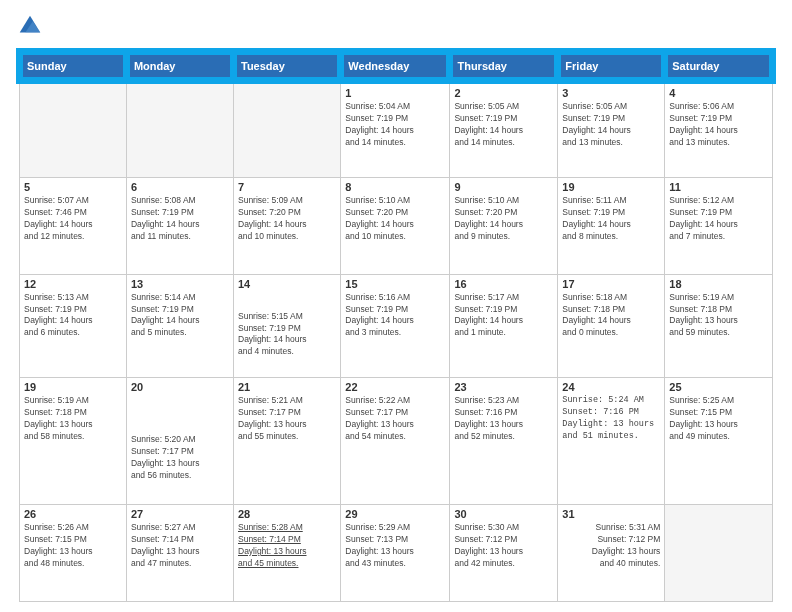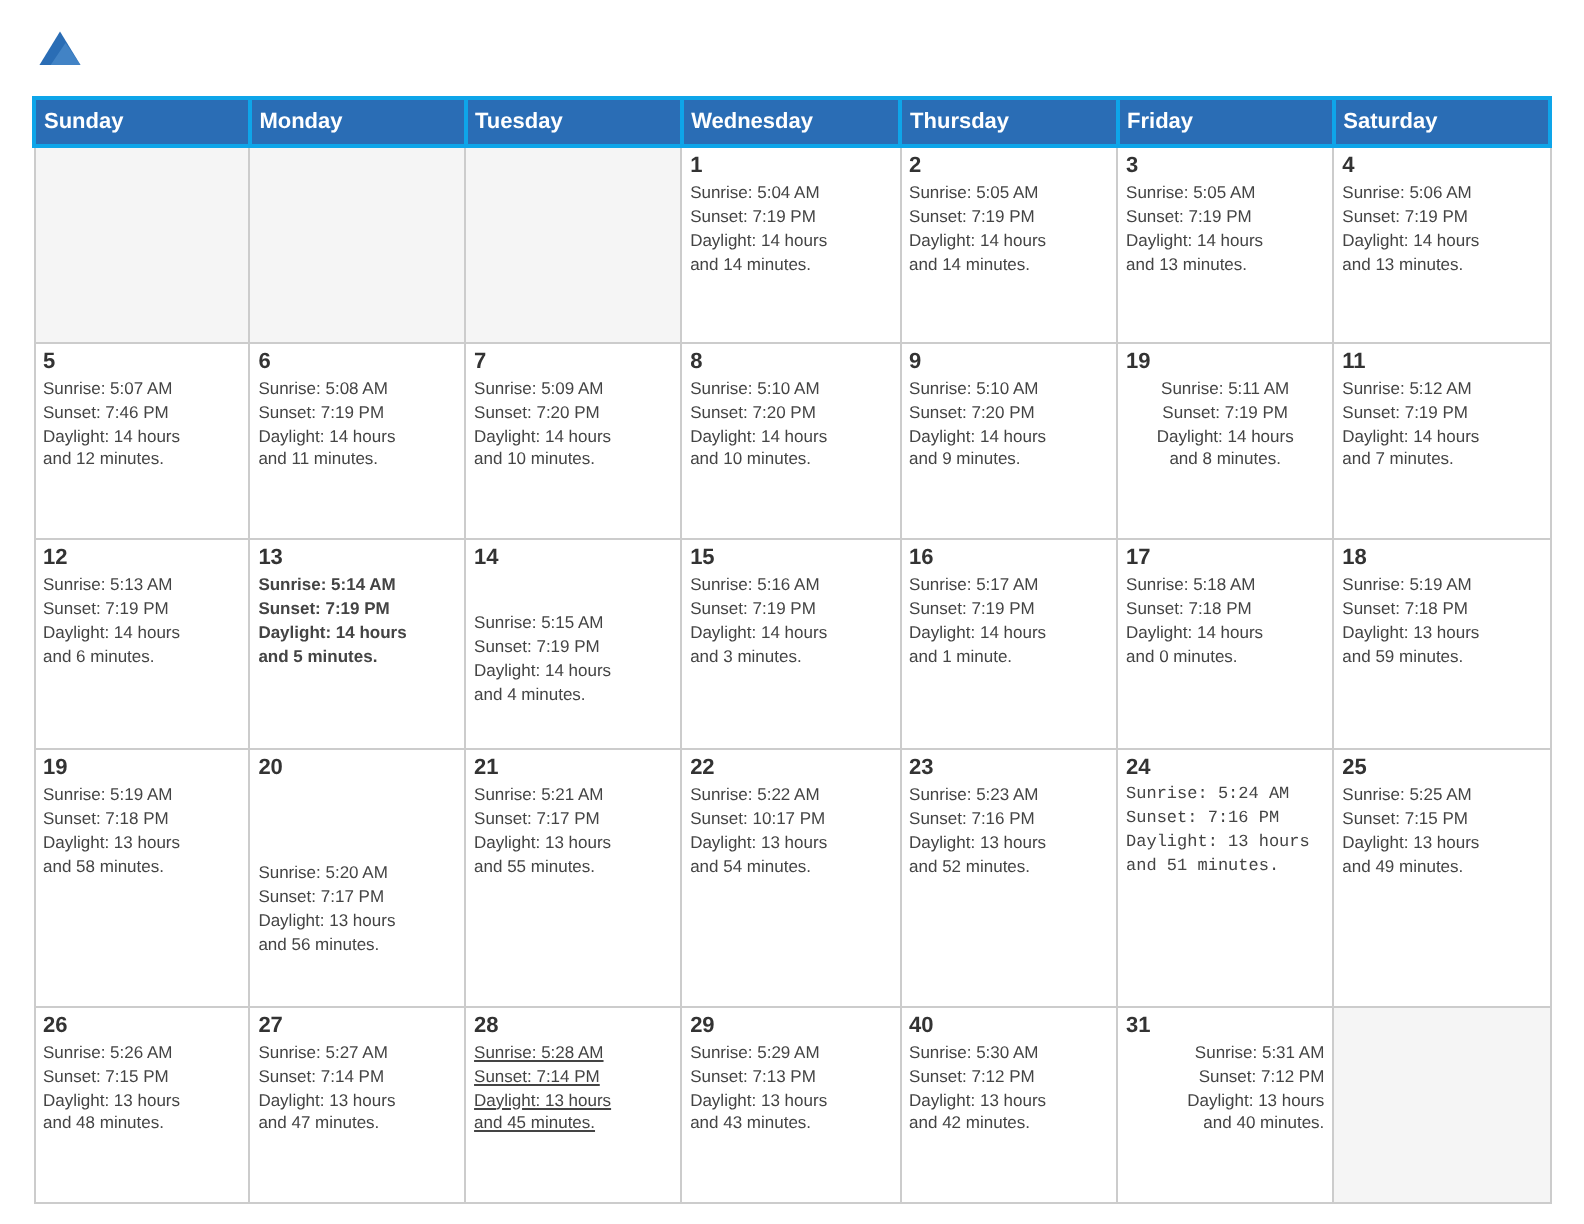--- a/index.html
+++ b/index.html
@@ -65,21 +65,21 @@
       border-collapse: collapse;
       flex: 1;
     }
     .calendar-table th {
       background-color: #2a6db5;
       color: white;
       font-size: 11px;
       font-weight: bold;
       padding: 5px 4px;
       text-align: left;
-      border: 2px solid #0ea5e9;
+      border: 7px solid #0ea5e9;
     }
     .calendar-table td {
       border: 1px solid #ccc;
       vertical-align: top;
       padding: 3px 4px;
       font-size: 9px;
       color: #333;
       width: 113px;
       height: 82px;
       background: #fff;
@@ -198,21 +198,21 @@
           </td>
           <td>
             <span class="day-number">9</span>
             <div class="day-detail" style="white-space: pre-line;">Sunrise: 5:10 AM
 Sunset: 7:20 PM
 Daylight: 14 hours
 and 9 minutes.</div>
           </td>
           <td>
             <span class="day-number">19</span>
-            <div class="day-detail" style="white-space: pre-line; text-align: center;">Sunrise: 5:11 AM
+            <div class="day-detail" style="white-space: pre-line;">Sunrise: 5:11 AM
 Sunset: 7:19 PM
 Daylight: 14 hours
 and 8 minutes.</div>
           </td>
           <td>
             <span class="day-number">11</span>
             <div class="day-detail" style="white-space: pre-line;">Sunrise: 5:12 AM
 Sunset: 7:19 PM
 Daylight: 14 hours
 and 7 minutes.</div>
@@ -221,21 +221,21 @@
         <tr>
           <td>
             <span class="day-number">12</span>
             <div class="day-detail" style="white-space: pre-line;">Sunrise: 5:13 AM
 Sunset: 7:19 PM
 Daylight: 14 hours
 and 6 minutes.</div>
           </td>
           <td>
             <span class="day-number">13</span>
-            <div class="day-detail" style="white-space: pre-line; font-weight: bold;">Sunrise: 5:14 AM
+            <div class="day-detail" style="white-space: pre-line;">Sunrise: 5:14 AM
 Sunset: 7:19 PM
 Daylight: 14 hours
 and 5 minutes.</div>
           </td>
           <td>
             <span class="day-number">14</span>
             <div class="day-detail" style="white-space: pre-line; margin-top: 21px;">Sunrise: 5:15 AM
 Sunset: 7:19 PM
 Daylight: 14 hours
 and 4 minutes.</div>
@@ -287,21 +287,21 @@
           <td>
             <span class="day-number">21</span>
             <div class="day-detail" style="white-space: pre-line;">Sunrise: 5:21 AM
 Sunset: 7:17 PM
 Daylight: 13 hours
 and 55 minutes.</div>
           </td>
           <td>
             <span class="day-number">22</span>
             <div class="day-detail" style="white-space: pre-line;">Sunrise: 5:22 AM
-Sunset: 10:17 PM
+Sunset: 7:17 PM
 Daylight: 13 hours
 and 54 minutes.</div>
           </td>
           <td>
             <span class="day-number">23</span>
             <div class="day-detail" style="white-space: pre-line;">Sunrise: 5:23 AM
 Sunset: 7:16 PM
 Daylight: 13 hours
 and 52 minutes.</div>
           </td>
@@ -343,21 +343,21 @@
 and 45 minutes.</div>
           </td>
           <td>
             <span class="day-number">29</span>
             <div class="day-detail" style="white-space: pre-line;">Sunrise: 5:29 AM
 Sunset: 7:13 PM
 Daylight: 13 hours
 and 43 minutes.</div>
           </td>
           <td>
-            <span class="day-number">40</span>
+            <span class="day-number">30</span>
             <div class="day-detail" style="white-space: pre-line;">Sunrise: 5:30 AM
 Sunset: 7:12 PM
 Daylight: 13 hours
 and 42 minutes.</div>
           </td>
           <td>
             <span class="day-number">31</span>
             <div class="day-detail" style="white-space: pre-line; text-align: right;">Sunrise: 5:31 AM
 Sunset: 7:12 PM
 Daylight: 13 hours

